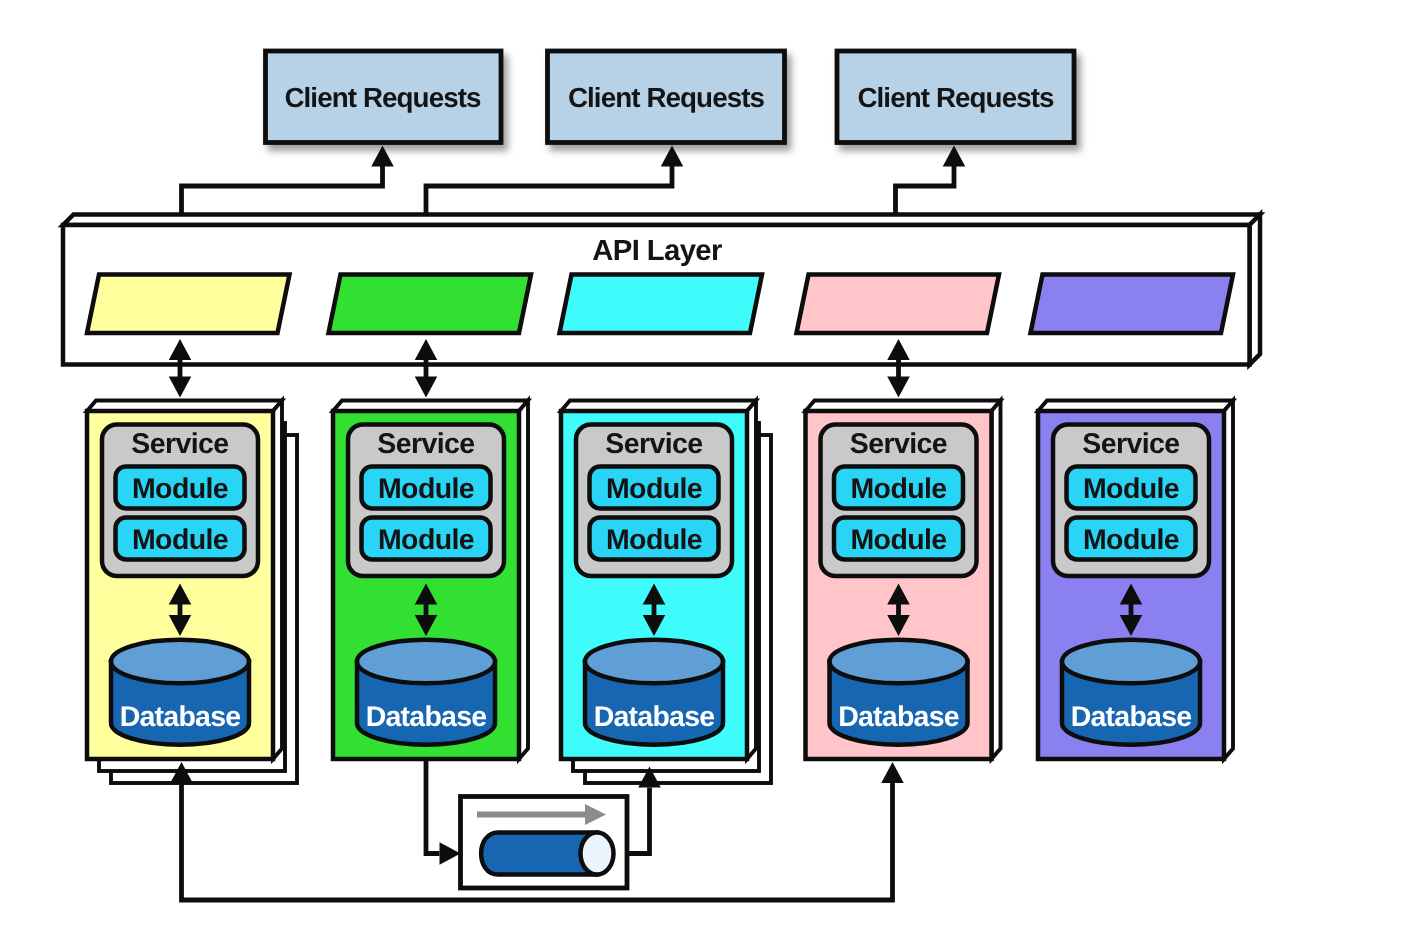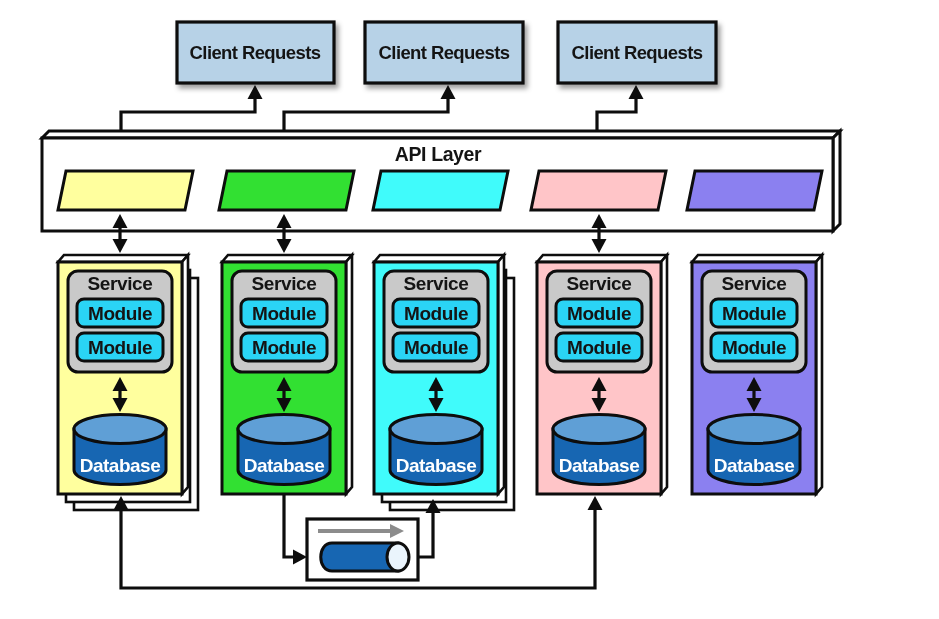--- a/index.html
+++ b/index.html
@@ -4,21 +4,21 @@
 <style>
   html, body {
     margin: 0;
     padding: 0;
     background: #ffffff;
     width: 939px;
     height: 619px;
     overflow: hidden;
     font-family: "Liberation Sans", "DejaVu Sans", sans-serif;
   }
-  #stage { width: 939px; height: 442px; position: relative; }
+  #stage { width: 939px; height: 442px; position: relative; margin-top: 12px; }
   svg { display: block; }
 
   .shaft  { stroke: #0d0d0d; stroke-width: 3.2; fill: none; }
   .head   { fill: #0d0d0d; stroke: none; }
   .sheet  { fill: #ffffff; stroke: #0d0d0d; stroke-width: 2.6; }
   .bevel  { fill: #ffffff; stroke: #0d0d0d; stroke-width: 2.6; }
   .slab   { stroke: #0d0d0d; stroke-width: 3; }
   .svcbox { stroke: #0d0d0d; stroke-width: 3; }
   .module { stroke: #0d0d0d; stroke-width: 3; }
   .para   { stroke: #0d0d0d; stroke-width: 3; }

